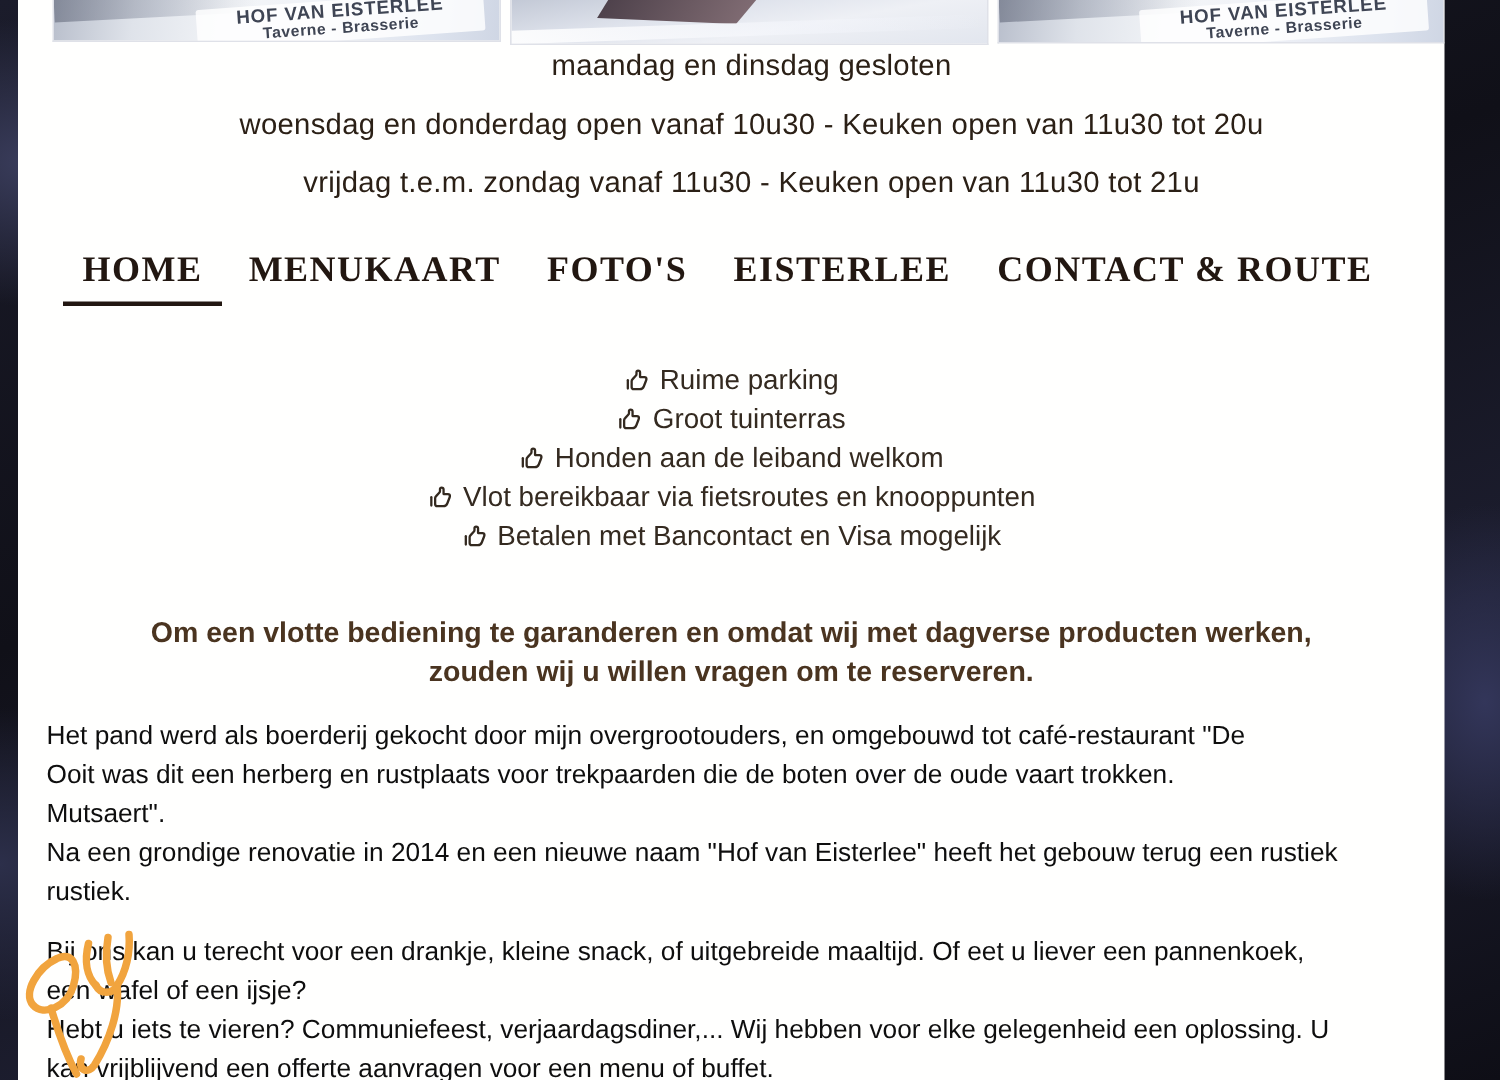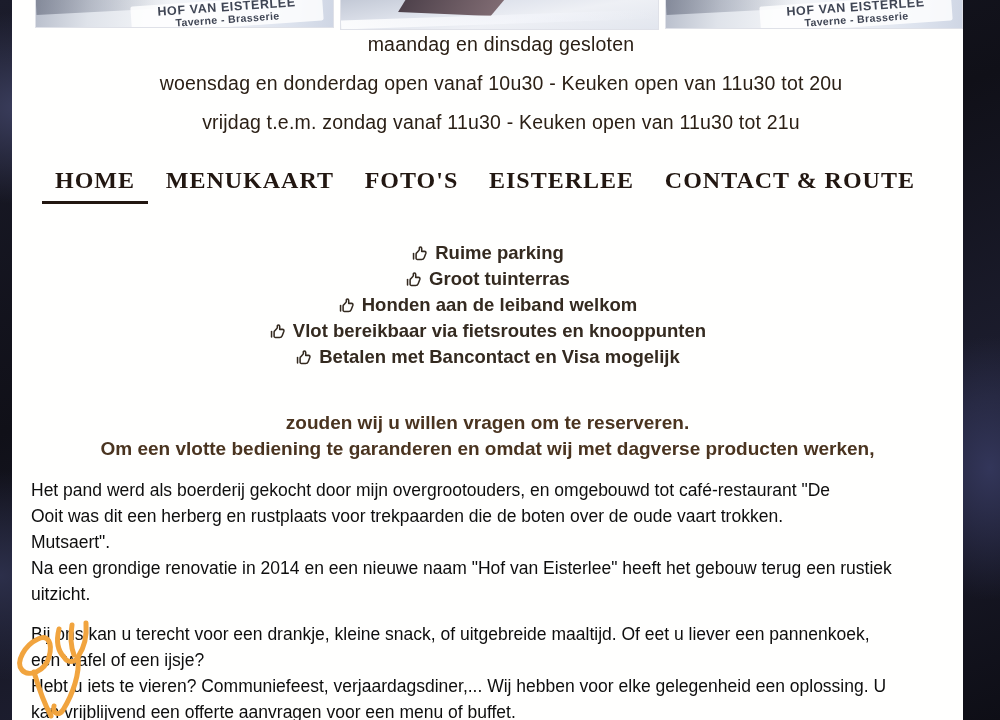--- a/index.html
+++ b/index.html
@@ -67,21 +67,21 @@
     font-family:"Liberation Serif", serif; font-weight:600; font-size:24px;
     letter-spacing:1px; color:#221711; text-decoration:none;
     padding:0 13px 7px; white-space:nowrap; cursor:pointer;
   }
   .nav a.active { border-bottom:3px solid #221711; }
 
   
   .features { position:absolute; top:240px; left:0; width:100%; }
   .feature-row {
     display:flex; justify-content:center; align-items:center; gap:7px;
-    height:26px; font-size:18.5px; font-weight:700; color:#342a20; white-space:nowrap;
+    height:26px; font-size:18.5px; font-weight:400; color:#342a20; white-space:nowrap;
   }
   .thumb-icon { flex:0 0 auto; width:17px; height:17px; }
   .thumb-icon path { stroke:#33291f; stroke-width:1.8; fill:none; stroke-linecap:round; stroke-linejoin:round; }
 
   
   .note {
     position:absolute; top:410px; left:0; width:100%; text-align:center;
     font-size:19px; font-weight:bold; color:#4a3420; line-height:26px;
   }
   .note div { white-space:nowrap; }
@@ -169,31 +169,31 @@
     <div class="feature-row">
       <svg class="thumb-icon" viewBox="0 0 20 20">
           <path d="M3 10 V16.5"></path>
           <path d="M7.5 17 C6.7 17 6 16.3 6 15.5 V10.8 C6 10.2 6.2 9.7 6.6 9.3 L9.2 6.5 C9.6 6.1 9.8 5.6 9.8 5 V3.6 C9.8 2.9 10.3 2.4 11 2.4 C11.9 2.4 12.6 3.1 12.6 4 V7.5 H16 C16.9 7.5 17.6 8.2 17.6 9 C17.6 9.4 17.5 9.7 17.4 10 L15.5 14.9 C15 16.2 13.8 17 12.4 17 Z"></path>
         </svg>
       <span>Betalen met Bancontact en Visa mogelijk</span>
     </div>
   </div>
 
   <div class="note">
+    <div>Om een vlotte bediening te garanderen en omdat wij met dagverse producten werken,</div>
     <div>zouden wij u willen vragen om te reserveren.</div>
-    <div>Om een vlotte bediening te garanderen en omdat wij met dagverse producten werken,</div>
   </div>
 
   <div class="story">
     <div class="para1">
       <div>Het pand werd als boerderij gekocht door mijn overgrootouders, en omgebouwd tot café-restaurant "De</div>
       <div>Ooit was dit een herberg en rustplaats voor trekpaarden die de boten over de oude vaart trokken.</div>
       <div>Mutsaert".</div>
       <div>Na een grondige renovatie in 2014 en een nieuwe naam "Hof van Eisterlee" heeft het gebouw terug een rustiek</div>
-      <div>uitzicht.</div>
+      <div>rustiek.</div>
     </div>
     <div class="para2">
       <div>Bij ons kan u terecht voor een drankje, kleine snack, of uitgebreide maaltijd. Of eet u liever een pannenkoek,</div>
       <div>een wafel of een ijsje?</div>
       <div>Hebt u iets te vieren? Communiefeest, verjaardagsdiner,... Wij hebben voor elke gelegenheid een oplossing. U</div>
       <div>kan vrijblijvend een offerte aanvragen voor een menu of buffet.</div>
     </div>
   </div>
 
   <svg class="cutlery" viewBox="0 0 96 103">

